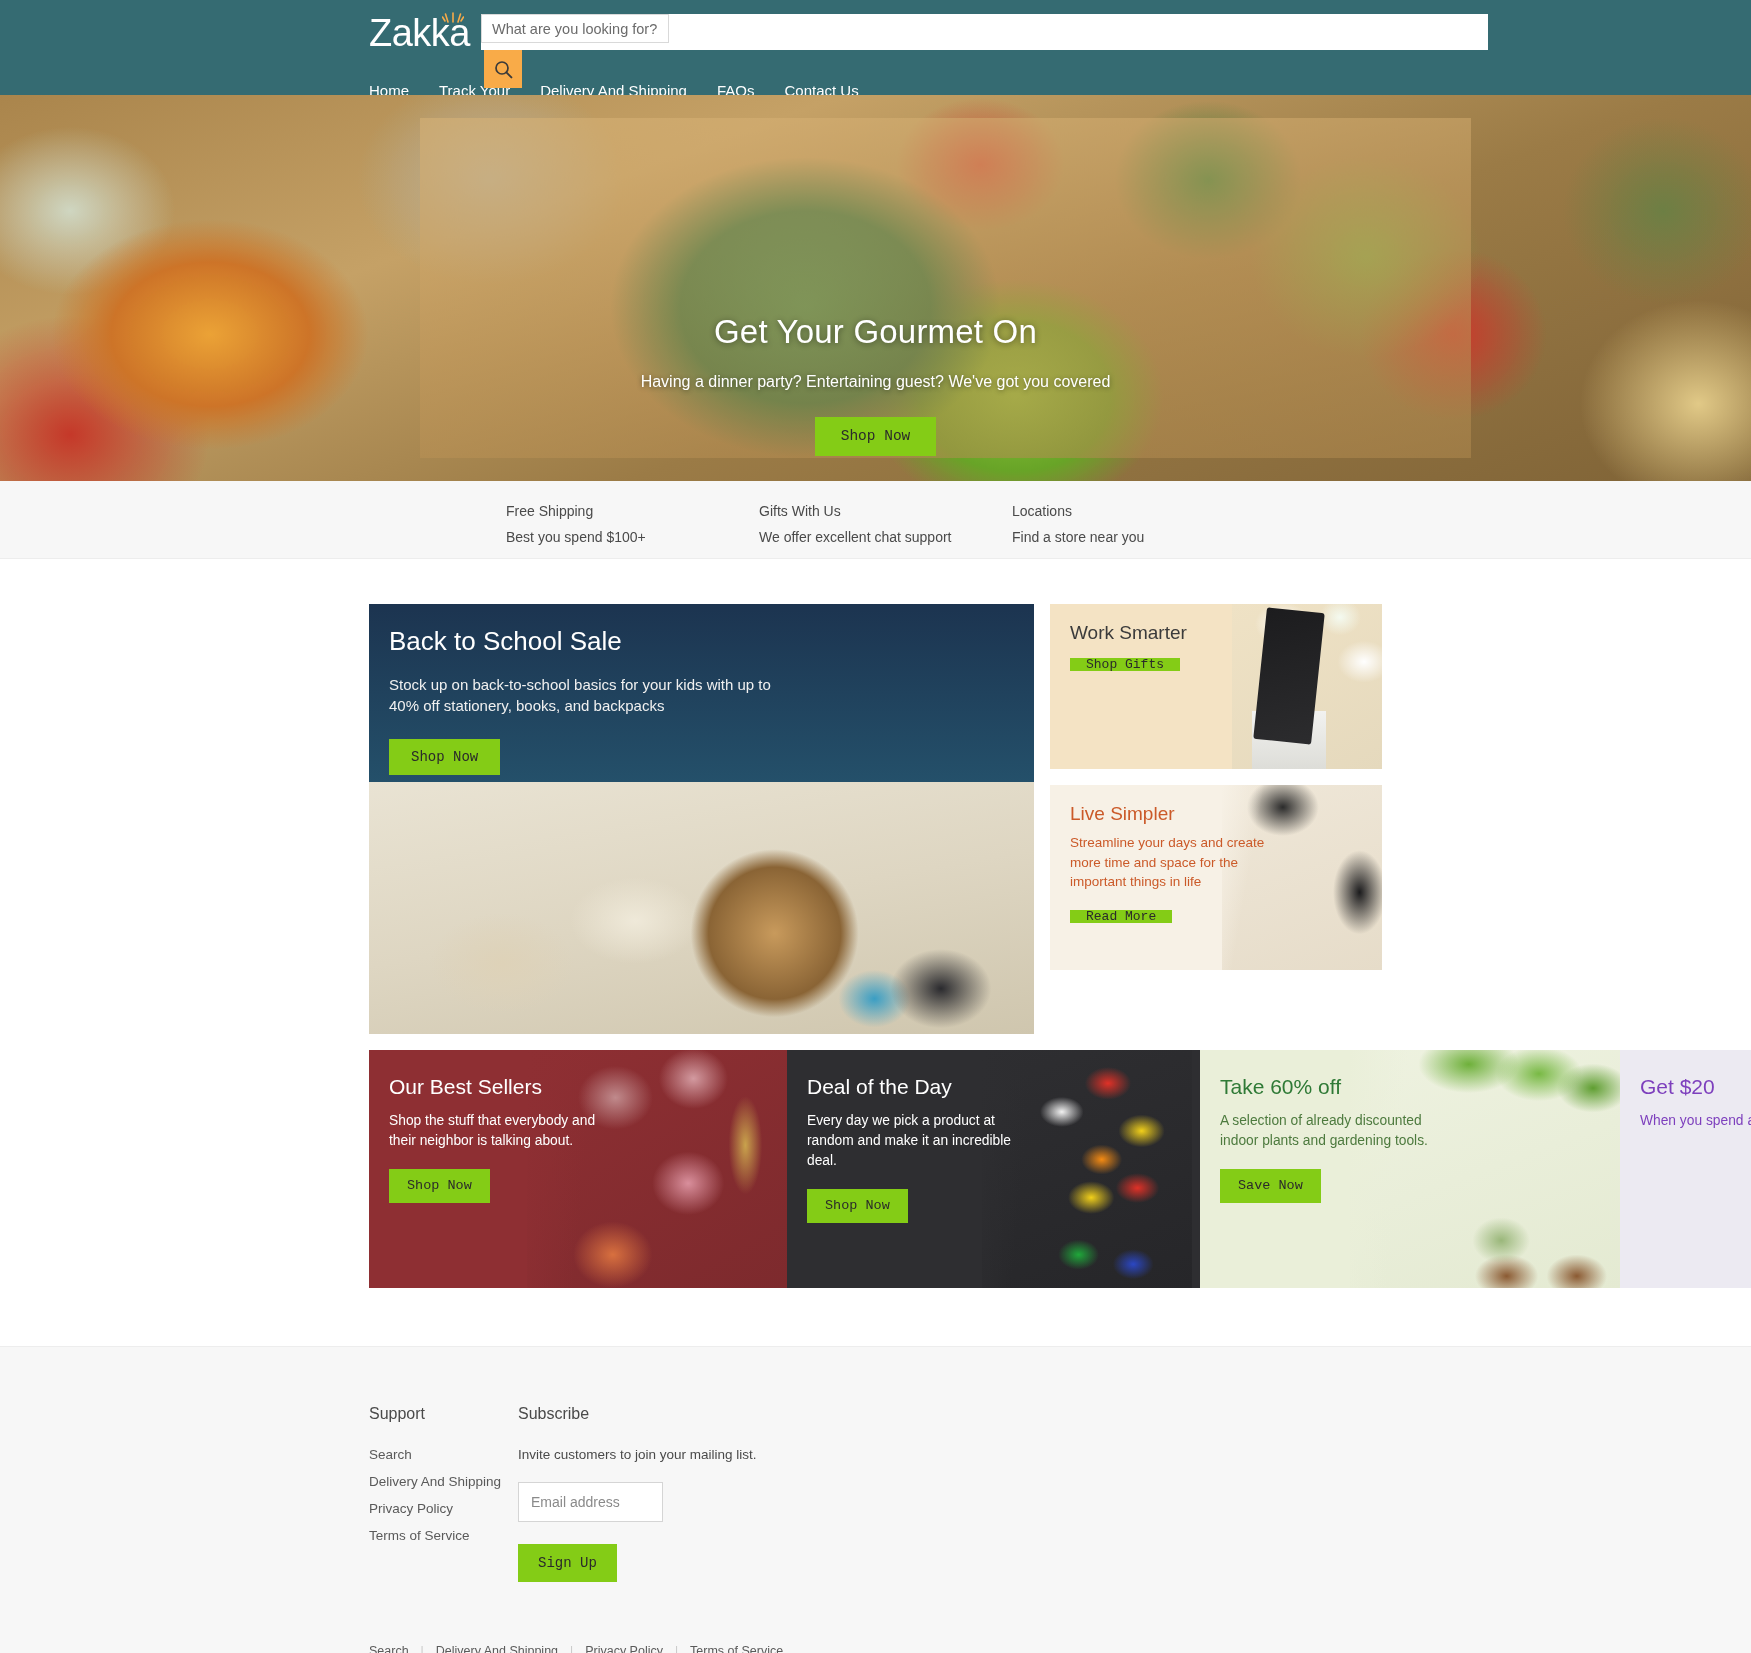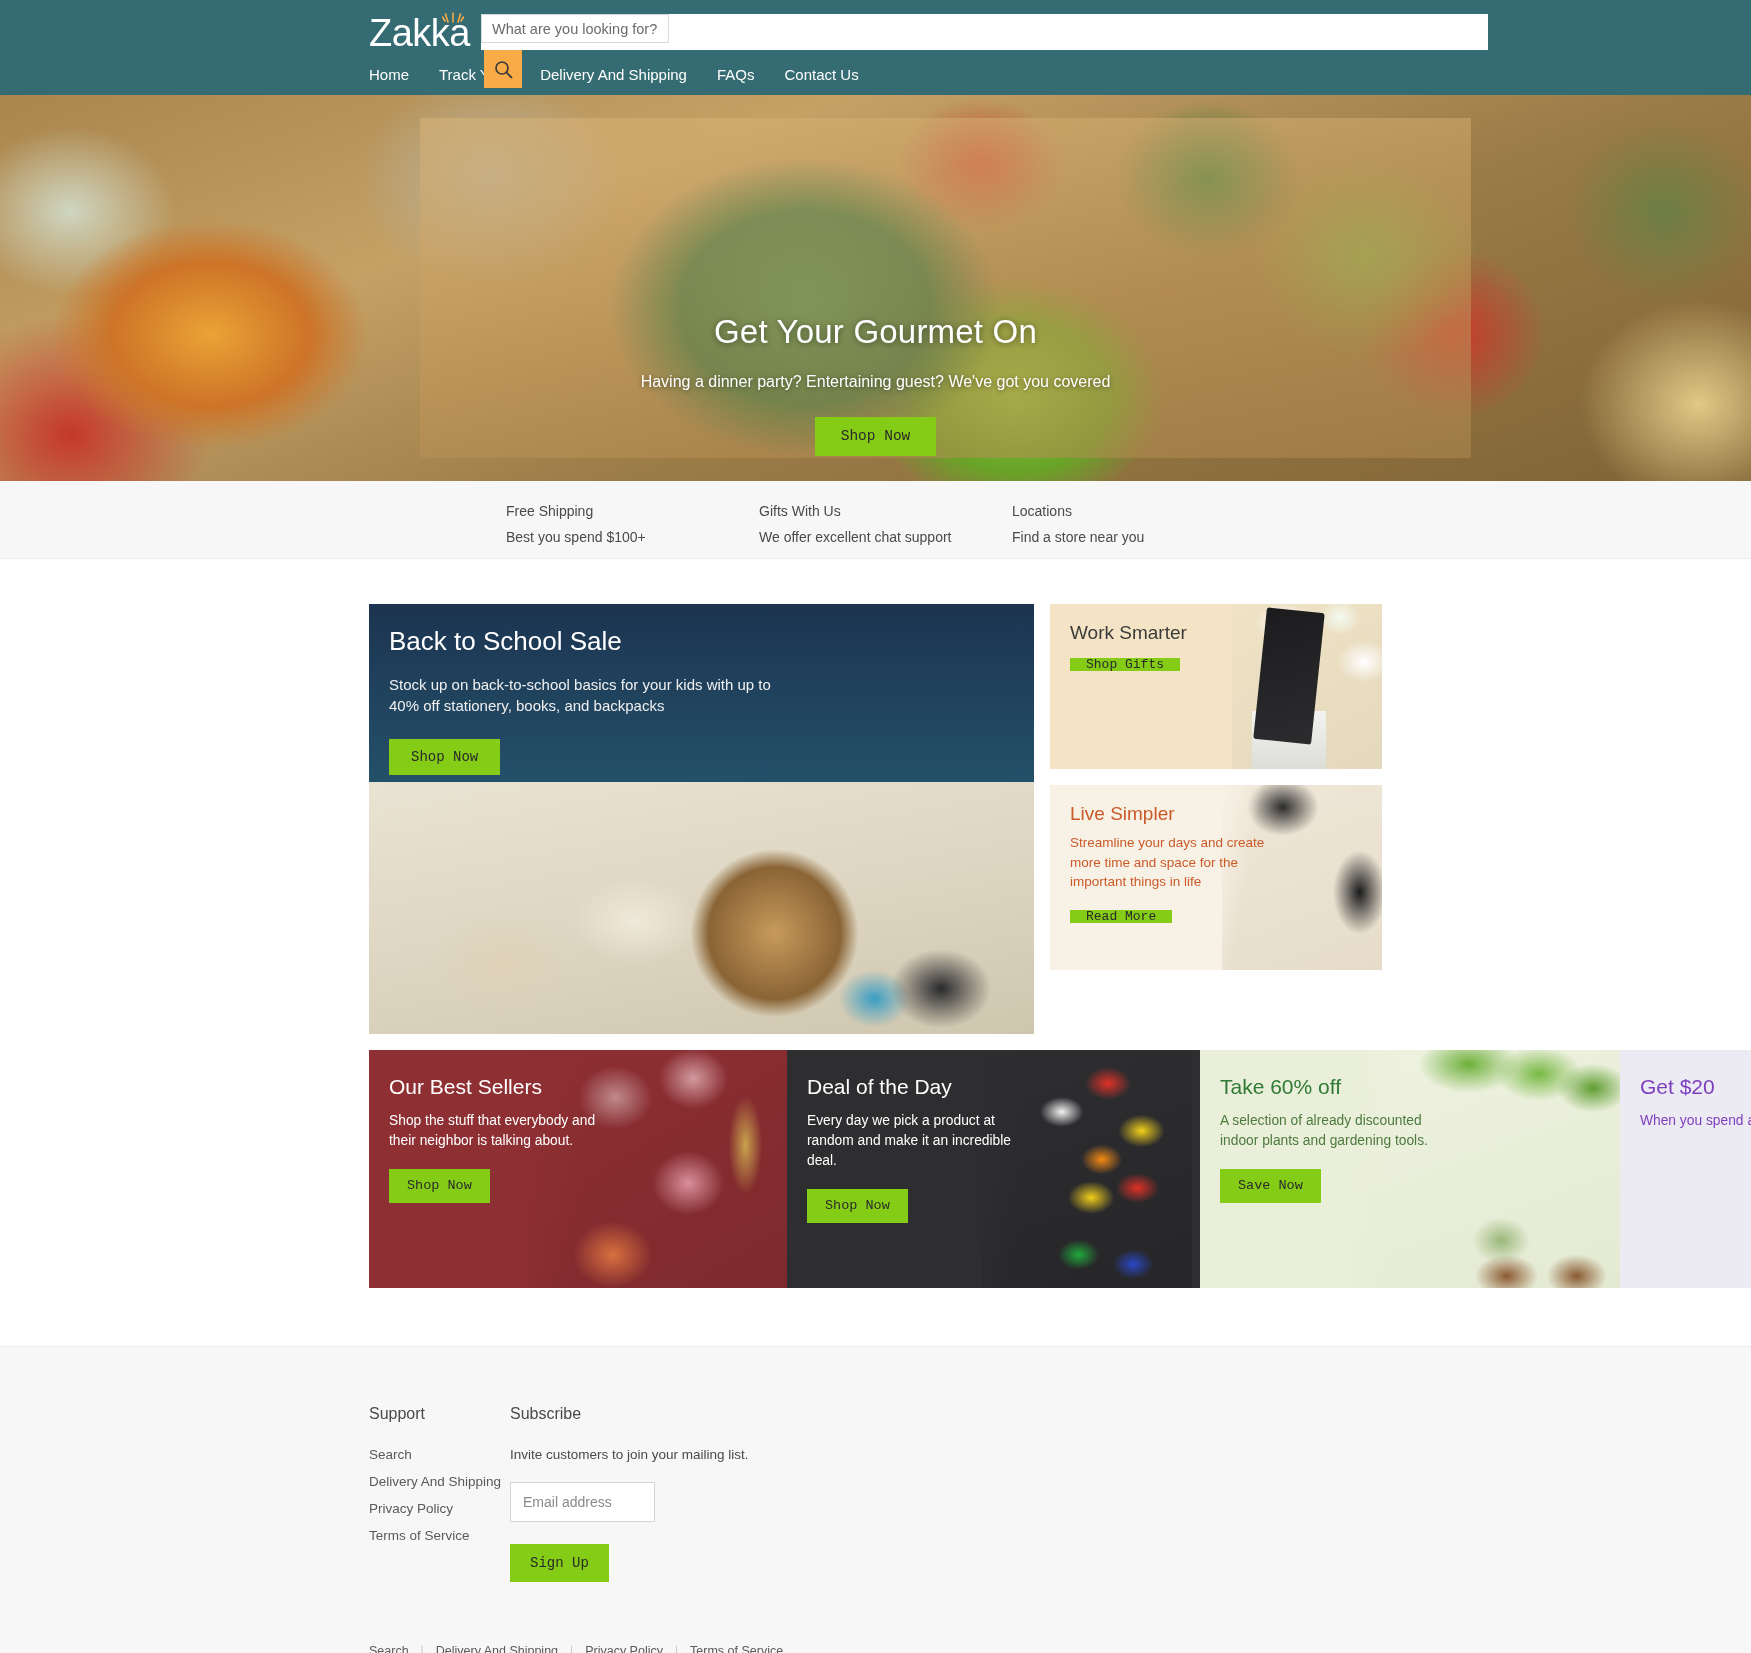--- a/index.html
+++ b/index.html
@@ -73,21 +73,21 @@
     padding: 0;
   }
   .cart-icon {
     position: absolute;
     left: 1360px; top: 20px;
     width: 30px; height: 28px;
     cursor: pointer;
   }
   .nav {
     position: absolute;
-    left: 369px; top: 66px;
+    left: 369px; top: 82px;
     display: flex;
     align-items: center;
     gap: 0;
   }
   .nav a {
     color: #ffffff;
     font-size: 15px;
     text-decoration: none;
     margin-right: 30px;
     white-space: nowrap;
@@ -432,21 +432,21 @@
     position: relative;
   }
   .footer-inner {
     position: relative;
     margin-left: 369px;
     padding-top: 58px;
     width: 1013px;
   }
   .footer-cols {
     display: flex;
-    gap: 8px;
+    gap: 16px;
   }
   .footer-col-support { width: 133px; }
   .footer-col-subscribe { width: 420px; }
   .footer-col h4 {
     font-size: 16px;
     font-weight: 400;
     color: #4a4a4a;
     margin-bottom: 24px;
   }
   .footer-links a {

